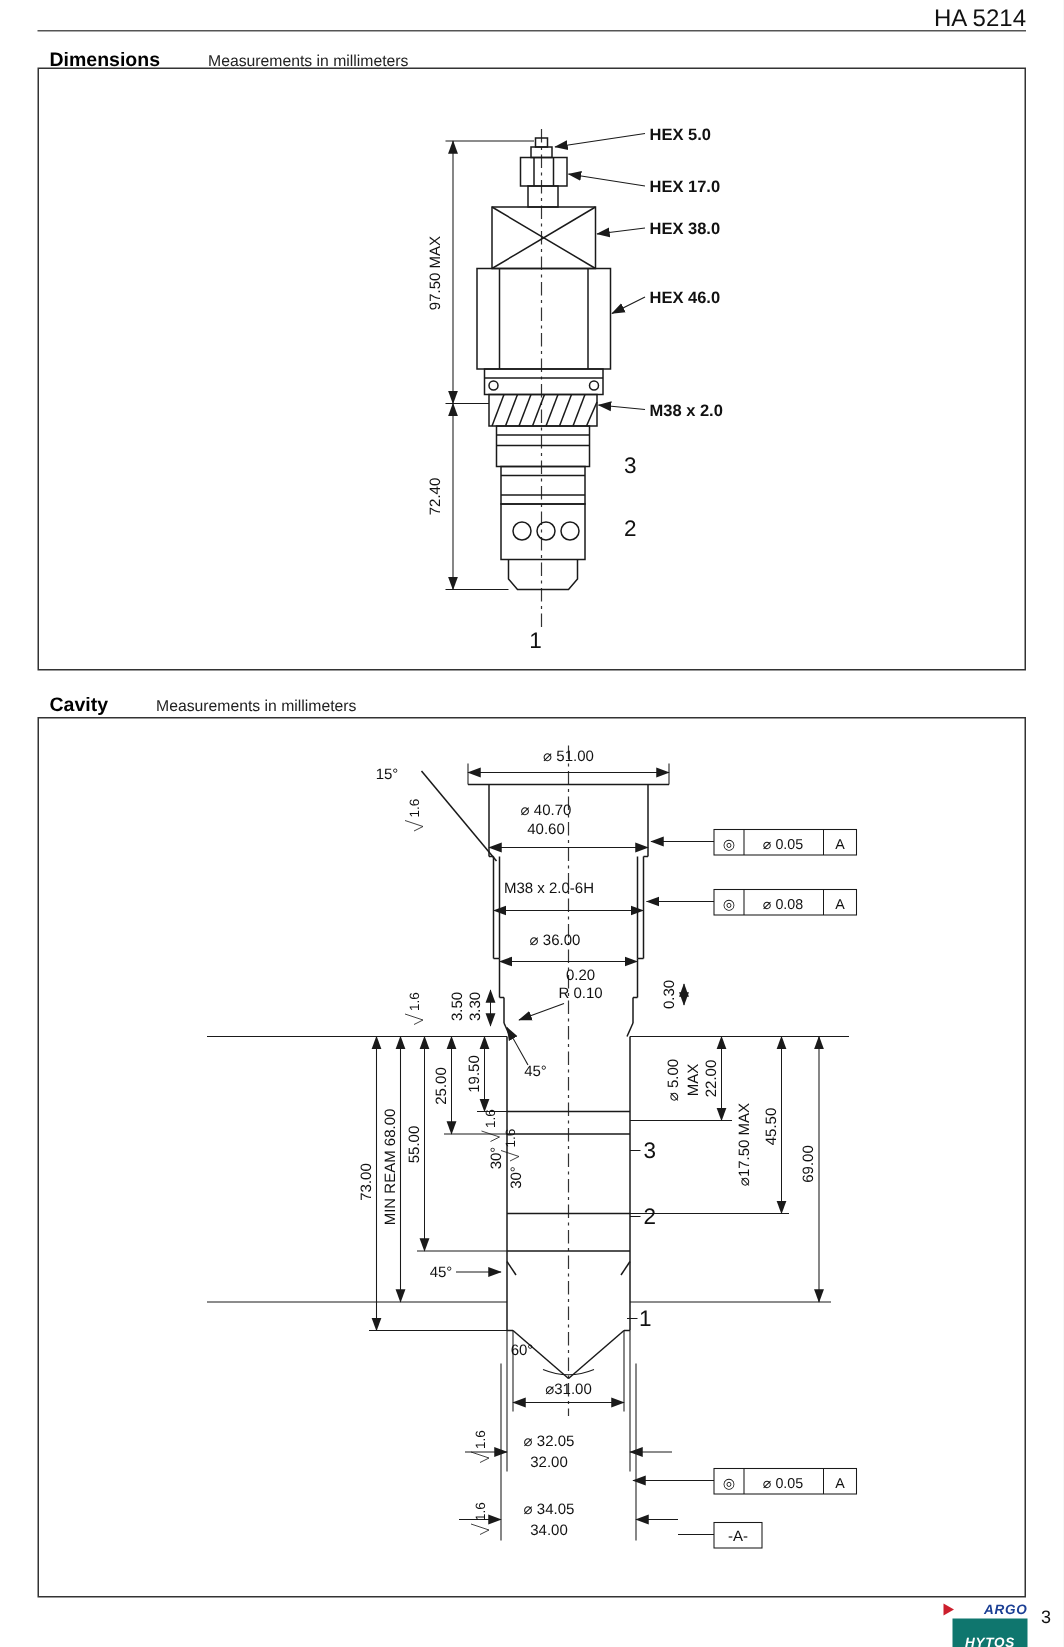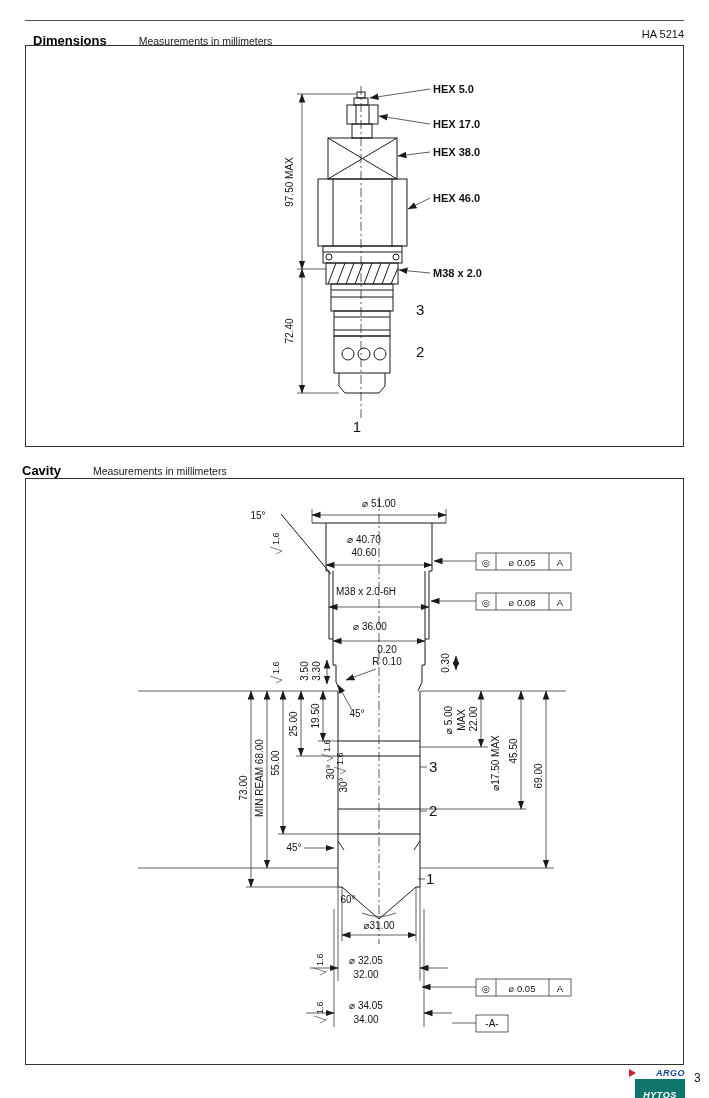--- a/index.html
+++ b/index.html
@@ -1,22 +1,22 @@
 <!DOCTYPE html>
 <html><head>
 <meta charset="utf-8">
 <style>
   html,body{margin:0;padding:0;background:#f2f2f2;}
   .page{position:relative;width:709px;height:1098px;background:#ffffff;margin:0 auto;
         font-family:"Liberation Sans","DejaVu Sans",sans-serif;color:#111;overflow:hidden;}
-  .doc-number{position:absolute;top:4px;right:25px;font-size:11px;color:#111;margin-top:24px;}
+  .doc-number{position:absolute;top:4px;right:25px;font-size:16px;color:#111;}
   .top-rule{position:absolute;left:25px;top:20px;width:659px;border-top:1px solid #555;}
   .section-head{position:absolute;display:flex;align-items:baseline;}
   .dims-head{left:33px;top:22px;}
-  .cavity-head{left:22px;top:452px;}
+  .cavity-head{left:33px;top:452px;}
   .section-title{font-size:13px;font-weight:bold;color:#000;}
   .section-sub{font-size:10.5px;margin-left:32px;color:#222;margin-top:13px;}
   .frame{position:absolute;border:1px solid #333;background:#fff;}
   .frame-dims{left:25px;top:45px;width:657px;height:400px;}
   .frame-cavity{left:25px;top:478px;width:657px;height:585px;}
   svg{display:block;}
   svg text{fill:#111;font-family:"Liberation Sans","DejaVu Sans",sans-serif;}
   .t10{font-size:10px;}
   .t9{font-size:9px;}
   .t95{font-size:9.5px;}

